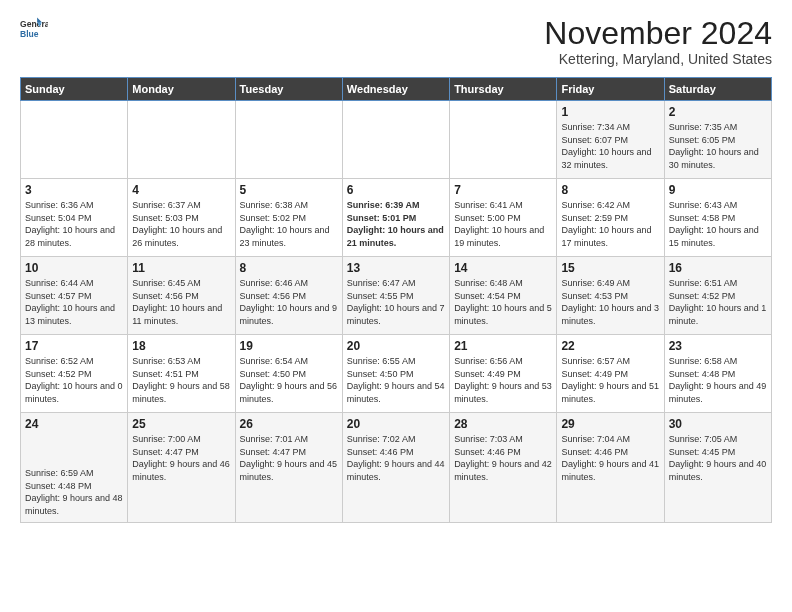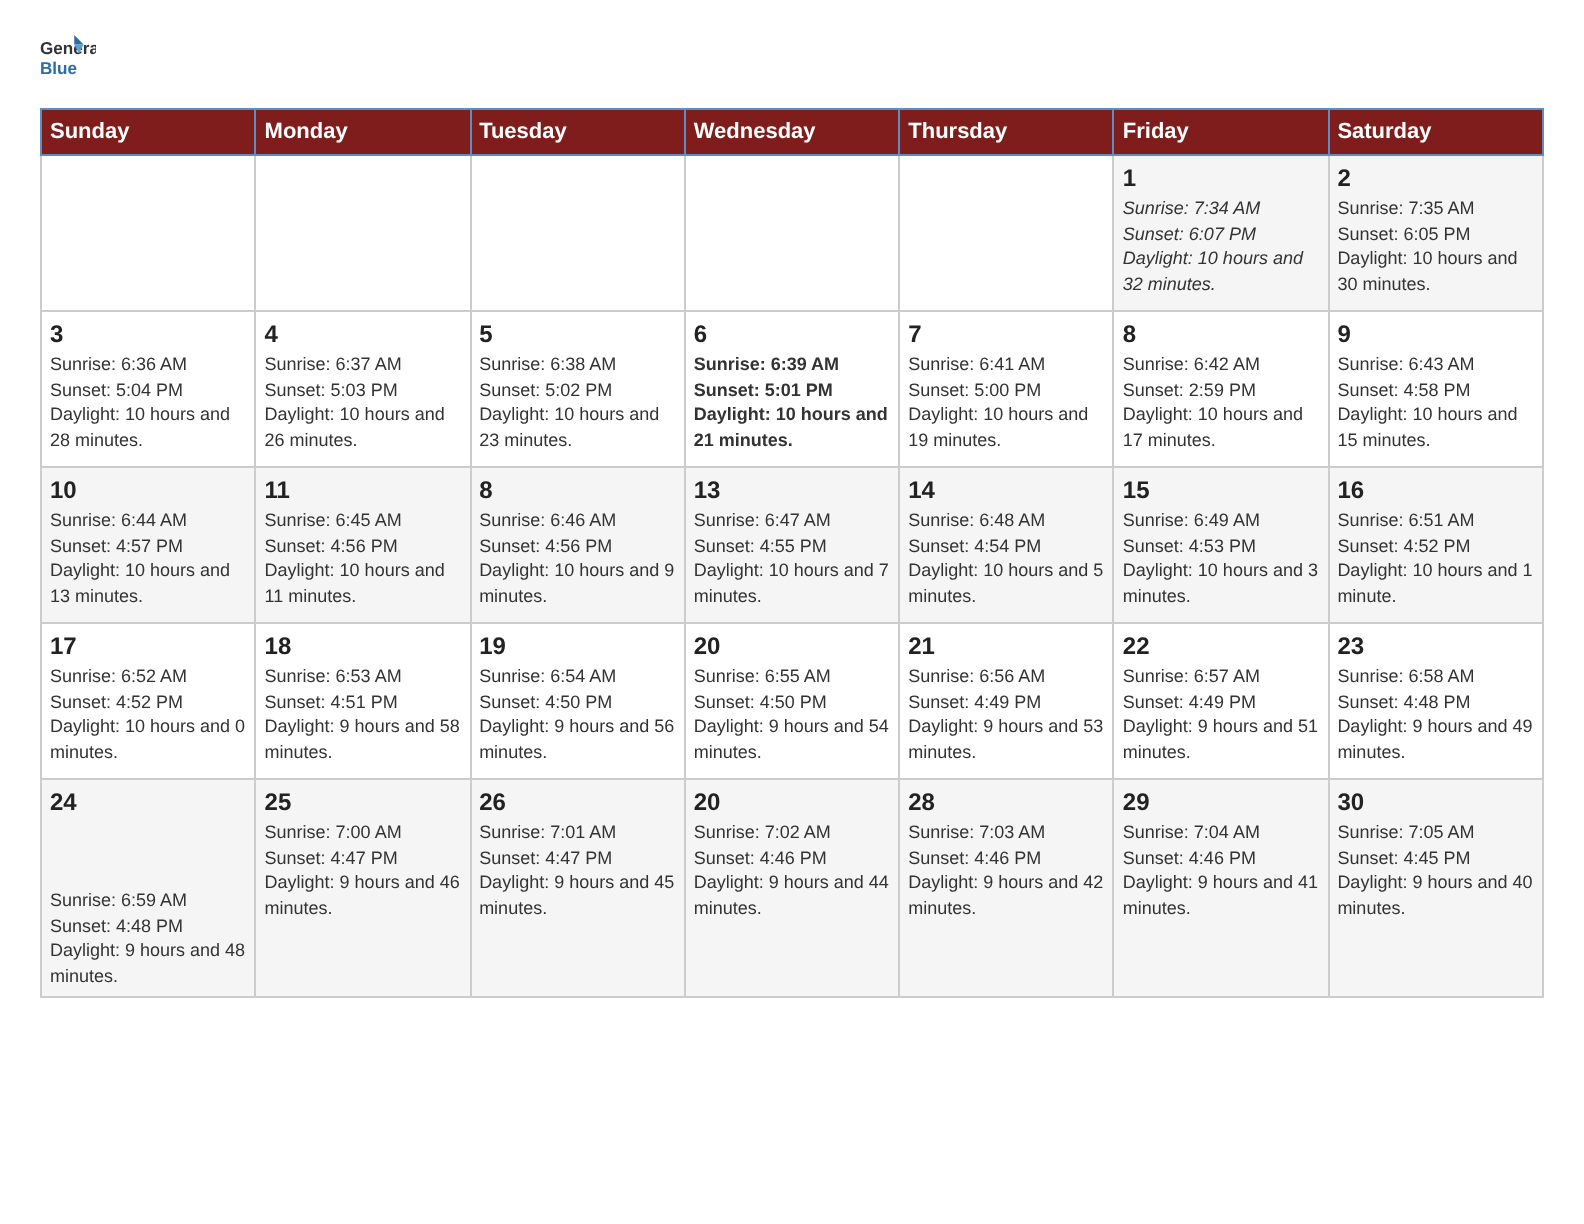--- a/index.html
+++ b/index.html
@@ -41,21 +41,21 @@
     .location {
       font-size: 14px;
       color: #444;
     }
     table {
       width: 100%;
       border-collapse: collapse;
       table-layout: fixed;
     }
     thead tr th {
-      background-color: #7f1d1d;
+      background-color: #404040;
       color: #fff;
       font-size: 11px;
       font-weight: bold;
       padding: 5px 4px;
       text-align: left;
       border: 1px solid #5a8ec4;
     }
     tbody tr td {
       vertical-align: top;
       padding: 4px 4px;
@@ -88,20 +88,24 @@
 
 <div class="page">
   <div class="header">
     <div class="logo">
       <svg class="logo-icon" viewBox="0 0 36 36">
           <text x="0" y="14" font-size="11" font-weight="bold" fill="#333">General</text>
           <text x="0" y="27" font-size="11" font-weight="bold" fill="#2e6da4">Blue</text>
           <polygon points="22,2 28,8 22,8" fill="#2e6da4"></polygon>
           <polygon points="22,8 28,8 25,14" fill="#5a9fd4"></polygon>
         </svg>
+    </div>
+    <div class="title-block">
+      <div class="month-title">November 2024</div>
+      <div class="location">Kettering, Maryland, United States</div>
     </div>
   </div>
 
   <table>
     <thead>
       <tr>
         <th>Sunday</th>
         <th>Monday</th>
         <th>Tuesday</th>
         <th>Wednesday</th>
@@ -112,21 +116,21 @@
     </thead>
     <tbody id="calendar-body">
     <tr>
           <td class="empty"></td>
           <td class="empty"></td>
           <td class="empty"></td>
           <td class="empty"></td>
           <td class="empty"></td>
           <td>
             <span class="day-num">1</span>
-            <div class="cell-content" style="white-space: pre-line; font-style: italic;">Sunrise: 7:34 AM
+            <div class="cell-content" style="white-space: pre-line;">Sunrise: 7:34 AM
 Sunset: 6:07 PM
 Daylight: 10 hours and 32 minutes.</div>
           </td>
           <td>
             <span class="day-num">2</span>
             <div class="cell-content" style="white-space: pre-line;">Sunrise: 7:35 AM
 Sunset: 6:05 PM
 Daylight: 10 hours and 30 minutes.</div>
           </td>
         </tr>

